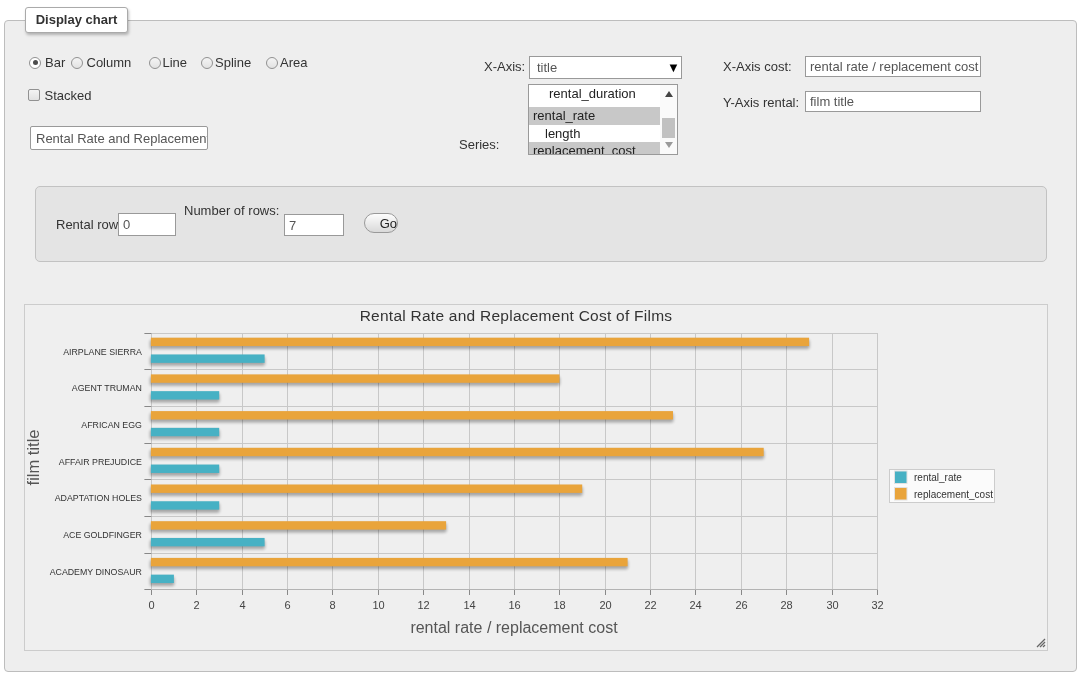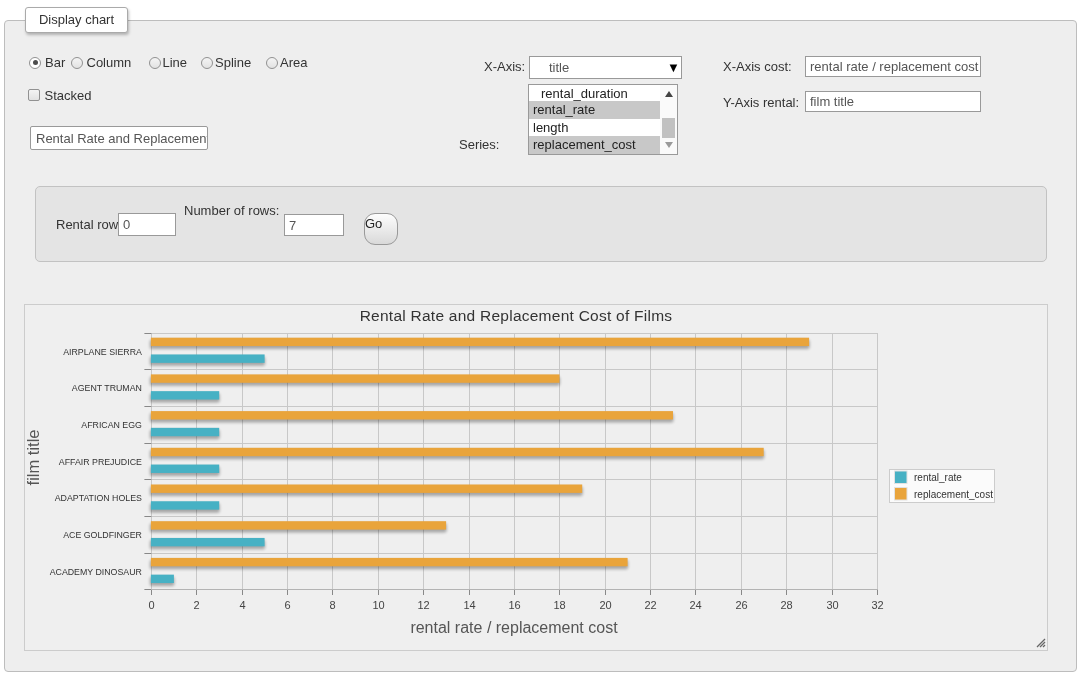--- a/index.html
+++ b/index.html
@@ -6,65 +6,65 @@
 .lab{position:absolute;white-space:nowrap}
 .inp{position:absolute;background:#fff;border:1px solid #999;box-sizing:border-box;font-size:13px;color:#555;padding:0 4px;white-space:nowrap;overflow:hidden;display:flex;align-items:center}
 .rad{position:absolute;width:12px;height:12px;border:1px solid #919191;border-radius:50%;background:linear-gradient(#f4f4f4,#e2e2e2);box-sizing:border-box}
 .rad.on{background:#fff}
 .rad.on::after{content:"";position:absolute;left:2.5px;top:2.5px;width:5px;height:5px;border-radius:50%;background:#4d4d4d}
 .chk{position:absolute;width:12px;height:12px;border:1px solid #919191;border-radius:2px;background:linear-gradient(#f4f4f4,#e2e2e2);box-sizing:border-box}
 </style></head><body>
 
 <div class="abs" style="left:4px;top:20px;width:1073px;height:652px;border:1px solid #bdbdbd;border-radius:4px;background:#eee;box-sizing:border-box"></div>
 
-<div class="abs" style="left:25px;top:7px;width:103px;height:26px;background:#fff;border:1px solid #aaa;border-radius:3px;box-shadow:1px 2px 3px rgba(0,0,0,.25);box-sizing:border-box;text-align:center;line-height:24px;font-weight:normal;color:#333">Display chart</div>
+<div class="abs" style="left:25px;top:7px;width:103px;height:26px;background:#fff;border:1px solid #aaa;border-radius:3px;box-shadow:1px 2px 3px rgba(0,0,0,.25);box-sizing:border-box;text-align:center;line-height:24px;font-weight:bold;color:#333">Display chart</div>
 
 <div class="rad on" style="left:29px;top:56.5px"></div>
 <div class="lab" style="left:45px;top:55px">Bar</div>
 <div class="rad" style="left:70.5px;top:56.5px"></div>
 <div class="lab" style="left:86.5px;top:55px">Column</div>
 <div class="rad" style="left:148.5px;top:56.5px"></div>
 <div class="lab" style="left:162.5px;top:55px">Line</div>
 <div class="rad" style="left:201px;top:56.5px"></div>
 <div class="lab" style="left:215px;top:55px">Spline</div>
 <div class="rad" style="left:265.5px;top:56.5px"></div>
 <div class="lab" style="left:280px;top:55px">Area</div>
 
 <div class="chk" style="left:28px;top:89px"></div>
 <div class="lab" style="left:44.5px;top:88px">Stacked</div>
 
 <div class="inp" style="left:30px;top:126px;width:178px;height:24px;border-radius:2px;color:#555;padding:0 5px">Rental Rate and Replacement Cost of Films</div>
 
 <div class="lab" style="left:484px;top:58.5px">X-Axis:</div>
-<div class="inp" style="left:529px;top:56px;width:153px;height:23px;padding:0 19px">title</div>
+<div class="inp" style="left:529px;top:56px;width:153px;height:23px;padding:0 7px">title</div>
 <div class="abs" style="left:667px;top:59.5px;font-size:13px;color:#000">▼</div>
 
 <div class="lab" style="left:459px;top:137px">Series:</div>
 <div class="abs" style="left:528px;top:84px;width:150px;height:71px;background:#fff;border:1px solid #999;box-sizing:border-box;overflow:hidden">
-  <div style="height:16px;line-height:17.7px;padding-left:12px;color:#222">rental_duration</div>
+  <div style="height:22px;line-height:17.7px;padding-left:20px;color:#222">rental_duration</div>
   <div style="height:17.7px;line-height:17.7px;padding-left:4px;color:#222;background:#c8c8c8;width:129px">rental_rate</div>
-  <div style="height:17.7px;line-height:17.7px;padding-left:4px;color:#222">length</div>
+  <div style="height:17.7px;line-height:17.7px;padding-left:16px;color:#222">length</div>
   <div style="height:17.7px;line-height:17.7px;padding-left:4px;color:#222;background:#c8c8c8;width:129px">replacement_cost</div>
   <div style="position:absolute;right:0;top:0;width:17px;height:69px;background:#fafafa"></div>
   <div style="position:absolute;right:4px;top:6px;width:0;height:0;border-left:4.5px solid transparent;border-right:4.5px solid transparent;border-bottom:6px solid #444"></div>
   <div style="position:absolute;right:2px;top:33px;width:13px;height:20px;background:#c1c1c1"></div>
   <div style="position:absolute;right:4px;top:57px;width:0;height:0;border-left:4.5px solid transparent;border-right:4.5px solid transparent;border-top:6px solid #9a9a9a"></div>
 </div>
 
 <div class="lab" style="left:723px;top:59px">X-Axis cost:</div>
 <div class="inp" style="left:805px;top:56px;width:176px;height:21px">rental rate / replacement cost</div>
 <div class="lab" style="left:723px;top:95px">Y-Axis rental:</div>
 <div class="inp" style="left:805px;top:91px;width:176px;height:21px">film title</div>
 
 <div class="abs" style="left:35px;top:186px;width:1012px;height:76px;background:#e4e4e4;border:1px solid #c2c2c2;border-radius:5px;box-sizing:border-box"></div>
 <div class="lab" style="left:56px;top:217px">Rental row:</div>
 <div class="inp" style="left:118px;top:213px;width:58px;height:23px">0</div>
 <div class="lab" style="left:184px;top:203px">Number of rows:</div>
 <div class="inp" style="left:284px;top:214px;width:60px;height:22px">7</div>
-<div class="abs" style="left:364px;top:213px;width:34px;height:32px;border:1px solid #999;border-radius:11px;background:linear-gradient(#fdfdfd,#d9d9d9);box-sizing:border-box;text-align:left;line-height:20px;color:#222">Go</div>
+<div class="abs" style="left:364px;top:213px;width:34px;height:20px;border:1px solid #999;border-radius:11px;background:linear-gradient(#fdfdfd,#d9d9d9);box-sizing:border-box;text-align:right;line-height:20px;color:#222">Go</div>
 
 <div class="abs" style="left:24px;top:304px;width:1024px;height:347px;border:1px solid #ccc;background:#efefef;box-sizing:border-box">
 <svg width="1024" height="347" style="position:absolute;left:0;top:0">
 <defs>
         <filter id="bl" x="-20%" y="-60%" width="140%" height="260%">
           <feGaussianBlur stdDeviation="1.5"></feGaussianBlur>
         </filter>
       </defs>
 <line x1="126.5" y1="28.0" x2="126.5" y2="285.0" stroke="#C8C8C8" stroke-width="1"></line>
 <line x1="171.5" y1="28.0" x2="171.5" y2="285.0" stroke="#C8C8C8" stroke-width="1"></line>

